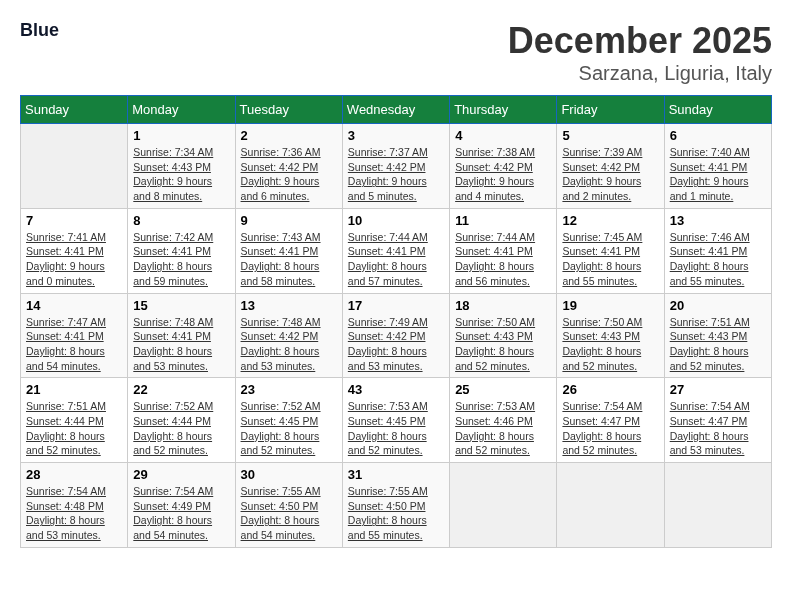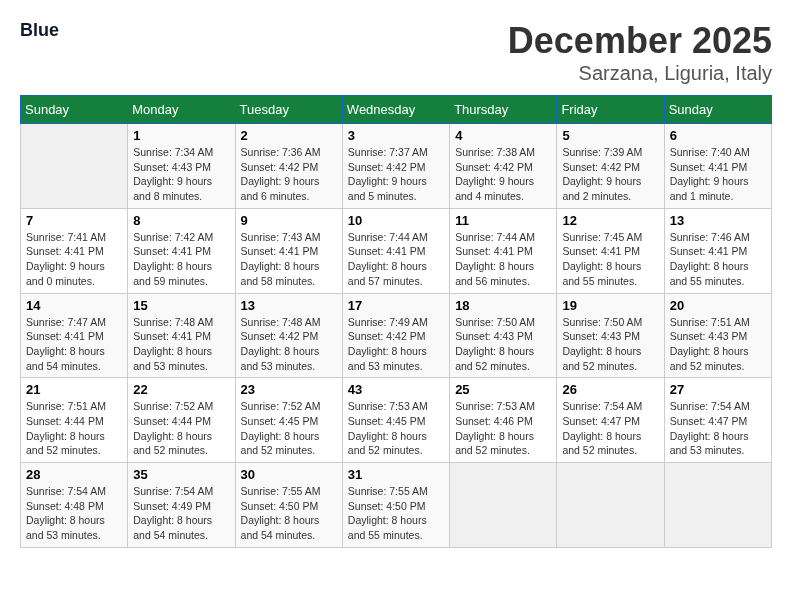--- a/index.html
+++ b/index.html
@@ -75,20 +75,21 @@
     .day-num {
       font-weight: bold;
       font-size: 13px;
       display: block;
       margin-bottom: 2px;
     }
     .day-info {
       color: #333;
       line-height: 1.4;
       font-size: 10.5px;
+      text-decoration: underline;
     }
     td.empty {
       background: #f0f0f0 !important;
     }
   </style>
 </head>
 <body>
 
 <div class="header">
   <div class="logo">
@@ -289,21 +290,21 @@
         </td>
       </tr>
       <tr>
         <td>
           <span class="day-num">28</span>
         <div class="day-info">
           Sunrise: 7:54 AM<br>Sunset: 4:48 PM<br>Daylight: 8 hours and 53 minutes.
         </div>
         </td>
         <td>
-          <span class="day-num">35</span>
+          <span class="day-num">29</span>
         <div class="day-info">
           Sunrise: 7:54 AM<br>Sunset: 4:49 PM<br>Daylight: 8 hours and 54 minutes.
         </div>
         </td>
         <td>
           <span class="day-num">30</span>
         <div class="day-info">
           Sunrise: 7:55 AM<br>Sunset: 4:50 PM<br>Daylight: 8 hours and 54 minutes.
         </div>
         </td>

